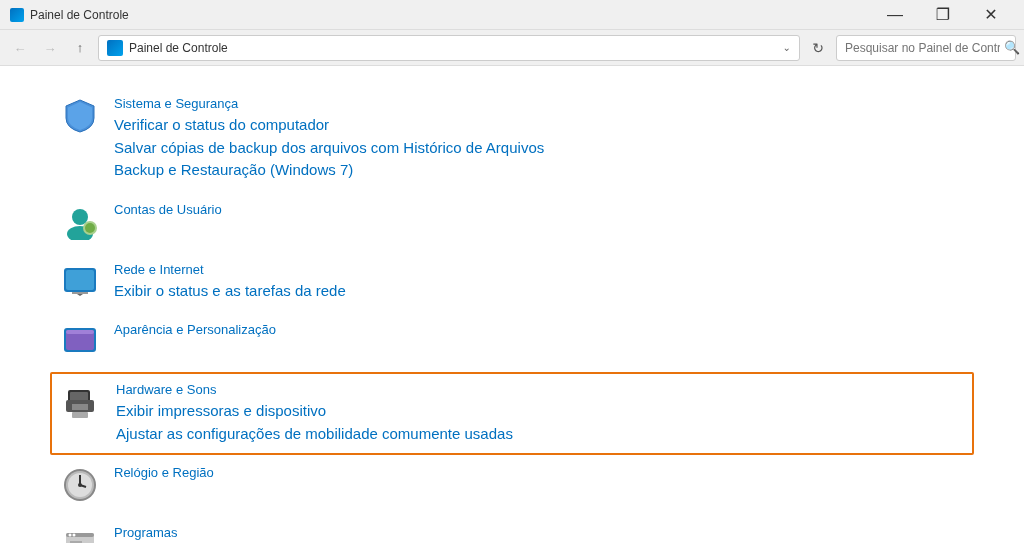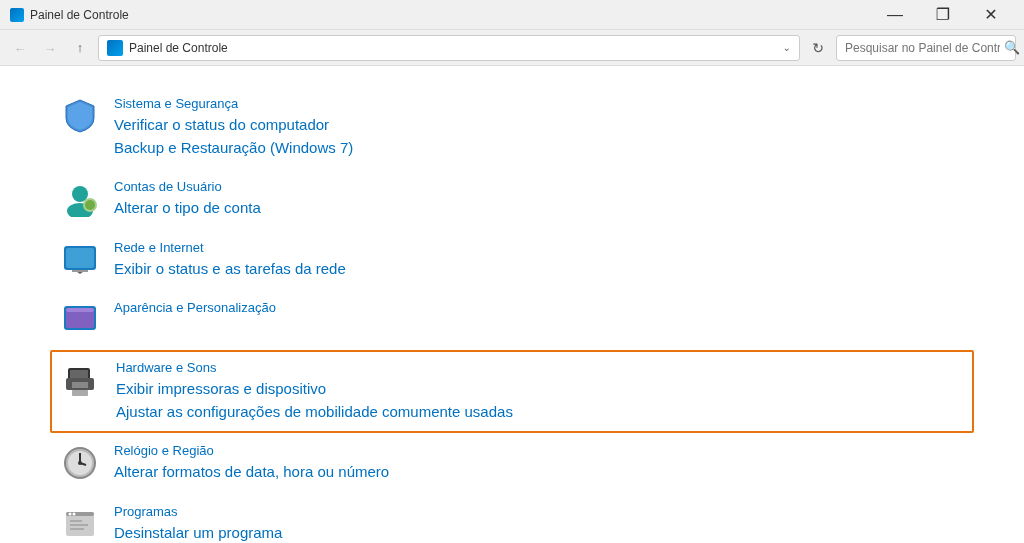--- a/index.html
+++ b/index.html
@@ -254,36 +254,36 @@
     <div class="category-item">
       <div class="cat-icon">
         <svg width="36" height="36" viewBox="0 0 36 36">
           <path d="M18 2 L32 8 L32 20 Q32 30 18 34 Q4 30 4 20 L4 8 Z" fill="#4a90d9" stroke="#2a70b9" stroke-width="1"></path>
           <path d="M18 4 L30 9.5 L30 20 Q30 28 18 32 Q6 28 6 20 L6 9.5 Z" fill="#5ba3e8"></path>
         </svg>
       </div>
       <div class="category-content">
         <div class="category-title">Sistema e Segurança</div>
         <a class="category-link">Verificar o status do computador</a>
+        <a class="category-link">Salvar cópias de backup dos arquivos com Histórico de Arquivos</a>
         <a class="category-link">Backup e Restauração (Windows 7)</a>
       </div>
     </div>
 
     <div class="category-item">
       <div class="cat-icon">
         <svg width="36" height="36" viewBox="0 0 36 36">
           <circle cx="18" cy="13" r="8" fill="#22a39a"></circle>
           <ellipse cx="18" cy="30" rx="13" ry="8" fill="#22a39a"></ellipse>
           <circle cx="28" cy="24" r="7" fill="#a8d08d"></circle>
           <circle cx="28" cy="24" r="5" fill="#70ad47"></circle>
         </svg>
       </div>
       <div class="category-content">
         <div class="category-title">Contas de Usuário</div>
-        <a class="category-link">Alterar o tipo de conta</a>
       </div>
     </div>
 
     <div class="category-item">
       <div class="cat-icon">
         <svg width="36" height="36" viewBox="0 0 36 36">
           <rect x="2" y="4" width="32" height="24" rx="3" fill="#1a7abf"></rect>
           <rect x="4" y="6" width="28" height="20" rx="2" fill="#3fa0d8"></rect>
           <polygon points="18,32 12,28 24,28" fill="#666"></polygon>
           <rect x="10" y="28" width="16" height="2" fill="#999"></rect>
@@ -331,21 +331,20 @@
           <circle cx="18" cy="18" r="16" fill="#888"></circle>
           <circle cx="18" cy="18" r="14" fill="#bbb"></circle>
           <circle cx="18" cy="18" r="12" fill="#ddd"></circle>
           <line x1="18" y1="18" x2="18" y2="8" stroke="#333" stroke-width="2"></line>
           <line x1="18" y1="18" x2="24" y2="20" stroke="#333" stroke-width="2"></line>
           <circle cx="18" cy="18" r="2" fill="#333"></circle>
         </svg>
       </div>
       <div class="category-content">
         <div class="category-title">Relógio e Região</div>
-        <a class="category-link">Alterar formatos de data, hora ou número</a>
       </div>
     </div>
 
     <div class="category-item">
       <div class="cat-icon">
         <svg width="36" height="36" viewBox="0 0 36 36">
           <rect x="4" y="6" width="28" height="24" rx="2" fill="#ccc"></rect>
           <rect x="4" y="6" width="28" height="4" rx="2" fill="#999"></rect>
           <circle cx="8" cy="8" r="1.5" fill="#fff"></circle>
           <circle cx="12" cy="8" r="1.5" fill="#fff"></circle>

